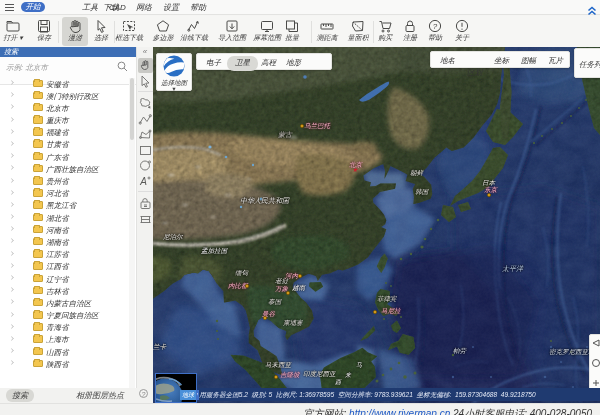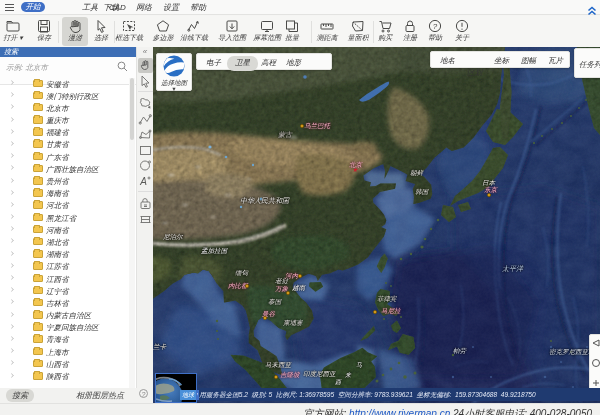--- a/index.html
+++ b/index.html
@@ -239,41 +239,36 @@
           <span class="tx">广西壮族自治区</span>
         </div>
         <div class="trow">
           <span class="ar"></span>
           <span class="fold"></span>
           <span class="tx">贵州省</span>
         </div>
         <div class="trow">
           <span class="ar"></span>
           <span class="fold"></span>
-          <span class="tx">海南省</span>
-        </div>
-        <div class="trow">
-          <span class="ar"></span>
-          <span class="fold"></span>
           <span class="tx">河北省</span>
         </div>
         <div class="trow">
           <span class="ar"></span>
           <span class="fold"></span>
           <span class="tx">黑龙江省</span>
         </div>
         <div class="trow">
           <span class="ar"></span>
           <span class="fold"></span>
+          <span class="tx">湖北省</span>
+        </div>
+        <div class="trow">
+          <span class="ar"></span>
+          <span class="fold"></span>
           <span class="tx">河南省</span>
-        </div>
-        <div class="trow">
-          <span class="ar"></span>
-          <span class="fold"></span>
-          <span class="tx">湖北省</span>
         </div>
         <div class="trow">
           <span class="ar"></span>
           <span class="fold"></span>
           <span class="tx">湖南省</span>
         </div>
         <div class="trow">
           <span class="ar"></span>
           <span class="fold"></span>
           <span class="tx">江苏省</span>

